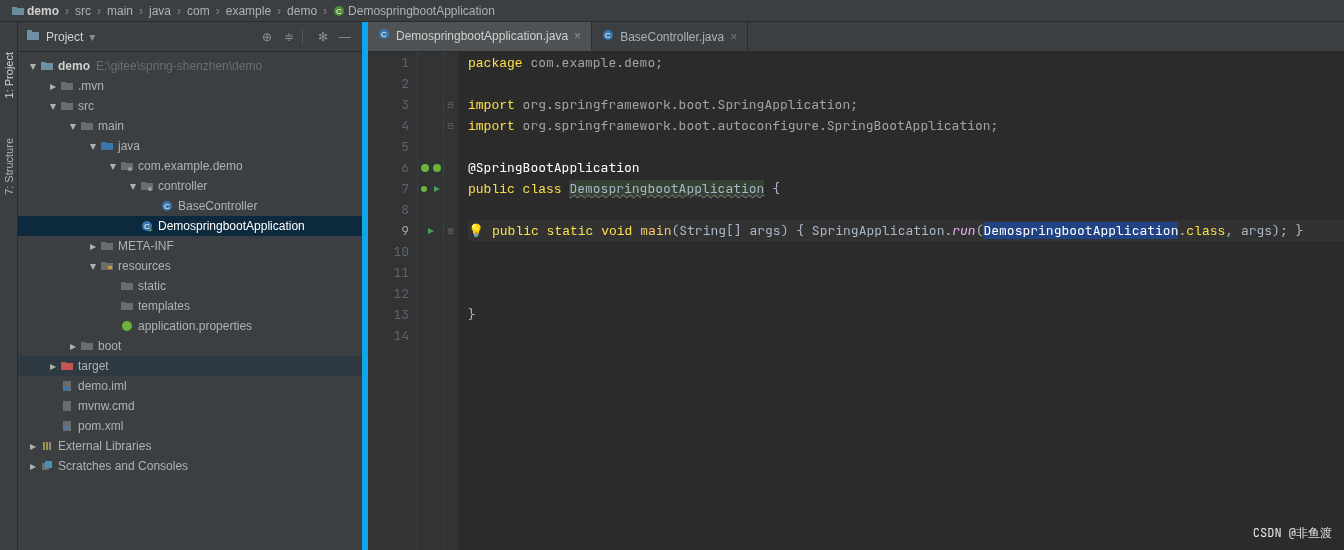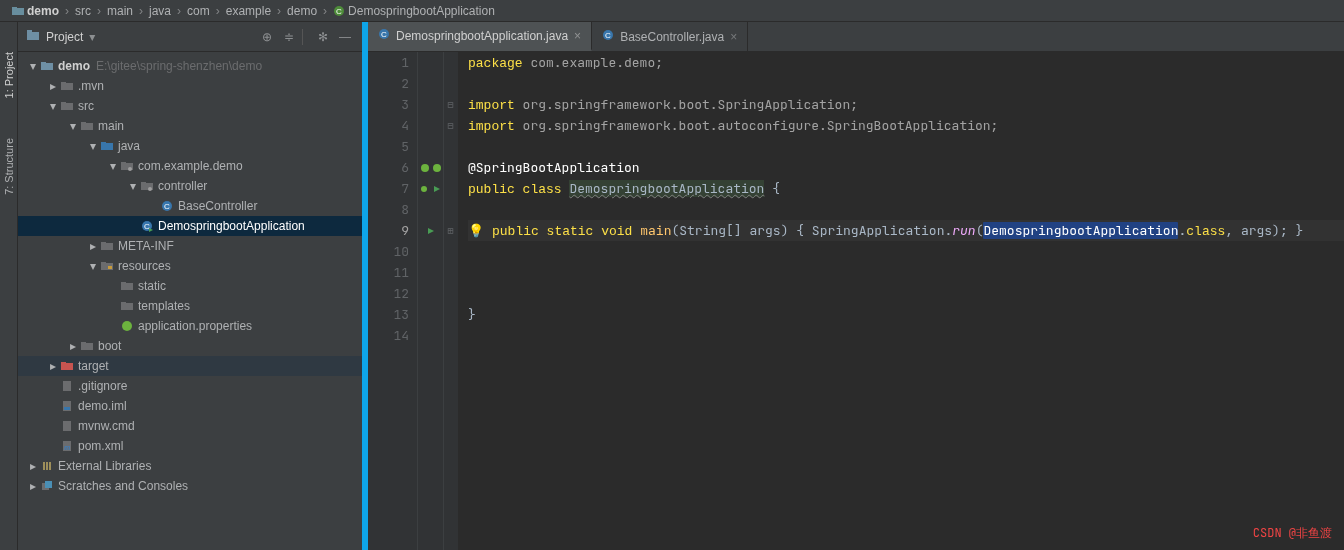--- a/index.html
+++ b/index.html
@@ -97,21 +97,21 @@
 .pkg { color: #a3a3a3; }
 .ann { color: #ffffff; }
 .cls-u { color: #a9b7c6; text-decoration: underline wavy #808080 1px; background: #344134; }
 .fn { color: #ffc66d; }
 .fn-i { color: #f0abfc; font-style: italic; }
 .txt { color: #a9b7c6; }
 .sel { background: #214283; color: #fff; border-radius: 1px; }
 .code-bulb { color: #f2c55c; }
 .fold-gutter { width: 14px; background: #313335; border-right: 1px solid #313335; }
 .fold-gutter .fg { height: 21px; display:flex; align-items:center; justify-content:center; color:#606366; font-size:10px; }
-.watermark { position: absolute; bottom: 6px; right: 12px; color: #ef4444; font-size: 12px; }
+.watermark { position: absolute; bottom: 6px; right: 12px; color: #e5e5e5; font-size: 12px; }
 .proj-icn svg { display: block; }
 </style>
 </head>
 <body>
 
 <div class="breadcrumb">
   <span class="crumb first">
       <span class="icn proj-icn">
         <svg width="12" height="12" viewBox="0 0 12 12">
           <rect x="0" y="3" width="12" height="7" fill="#688e9e"></rect>
@@ -337,29 +337,20 @@
         </div>
       <div class="tree-row highlighted" style="padding-left:28px">
           <span class="arrow">▸</span>
           <span class="icn">
             <svg width="12" height="12" viewBox="0 0 12 12">
               <rect x="0" y="3" width="12" height="7" fill="#c75450"></rect>
               <rect x="0" y="2" width="5" height="2" fill="#c75450"></rect>
             </svg>
           </span>
           <span class="label">target</span>
-        </div>
-      <div class="tree-row" style="padding-left:28px">
-          <span class="arrow"></span>
-          <span class="icn">
-            <svg width="12" height="12" viewBox="0 0 12 12">
-              <rect x="2" y="1" width="8" height="10" fill="#6b6c6e"></rect>
-            </svg>
-          </span>
-          <span class="label">.gitignore</span>
         </div>
       <div class="tree-row" style="padding-left:28px">
           <span class="arrow"></span>
           <span class="icn">
             <svg width="12" height="12" viewBox="0 0 12 12">
               <rect x="2" y="1" width="8" height="10" fill="#6b6c6e"></rect>
               <rect x="3" y="7" width="6" height="3" fill="#3876ac"></rect>
             </svg>
           </span>
           <span class="label">demo.iml</span>

